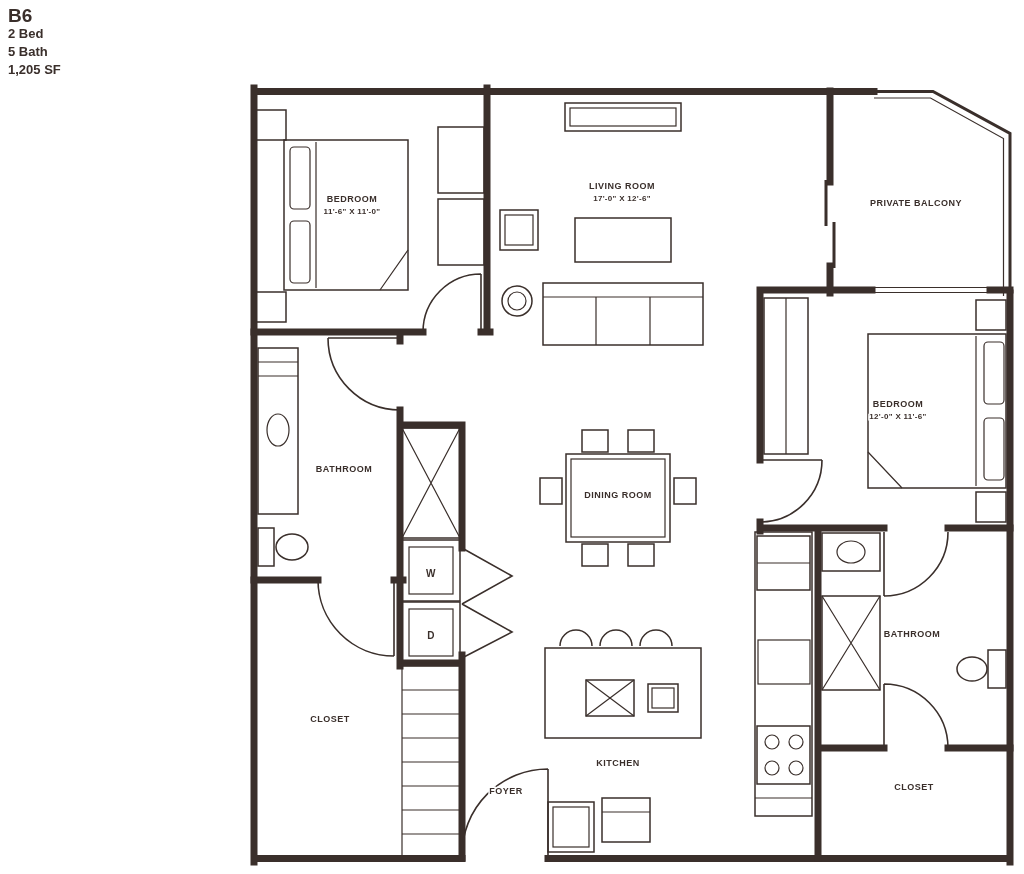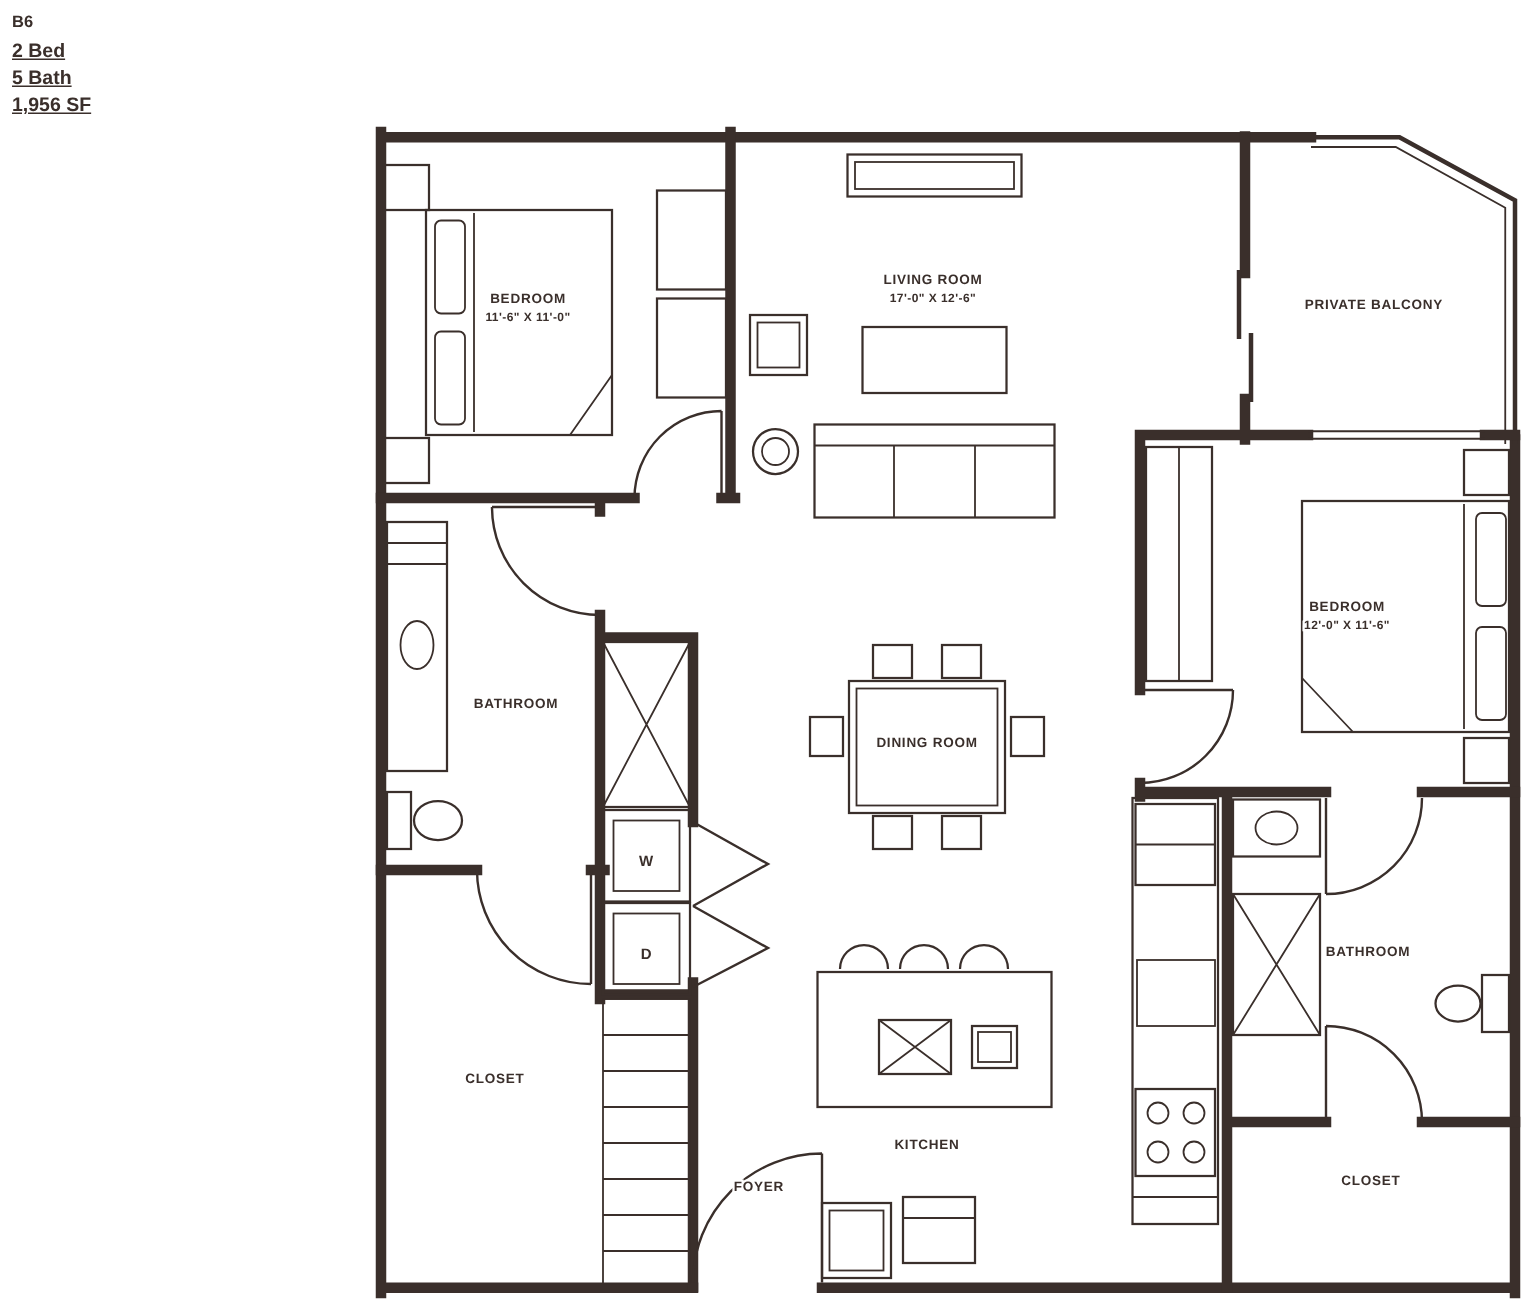--- a/index.html
+++ b/index.html
@@ -1,41 +1,41 @@
 <!DOCTYPE html>
 <html><head>
 <meta charset="utf-8">
 <style>
   html,body{margin:0;padding:0;background:#fff;}
   #stage{position:relative;width:1024px;height:874px;background:#ffffff;overflow:hidden;
          font-family:"Liberation Sans",sans-serif;}
   #unit-info{position:absolute;left:8px;top:6px;color:#3a2f2b;}
-  #unit-info .u-name{font-size:11px;font-weight:bold;line-height:19px;}
-  #unit-info .u-line{font-size:13px;font-weight:bold;line-height:18px;text-decoration:underline;}
+  #unit-info .u-name{font-size:19px;font-weight:bold;line-height:19px;}
+  #unit-info .u-line{font-size:13px;font-weight:bold;line-height:18px;}
   svg{position:absolute;left:0;top:0;}
   .wall{stroke:#3a2f2b;stroke-width:7;fill:none;stroke-linecap:square;}
   .glass{stroke:#3a2f2b;stroke-width:3;fill:none;}
   .thin{stroke:#3a2f2b;stroke-width:1.2;fill:none;}
   .furn{stroke:#3a2f2b;stroke-width:1.5;fill:none;}
   .door{stroke:#3a2f2b;stroke-width:1.6;fill:none;}
   .lbl{fill:#3a2f2b;font-family:"Liberation Sans",sans-serif;font-size:9px;font-weight:bold;
        letter-spacing:.5px;text-anchor:middle;paint-order:stroke;stroke:#ffffff;stroke-width:3px;}
   .dims{font-size:8px;letter-spacing:.3px;}
   .appl{font-size:10px;}
 </style>
 </head>
 <body>
 
 <div id="stage">
 
   <div id="unit-info">
     <div class="u-name">B6</div>
     <div class="u-line">2 Bed</div>
     <div class="u-line">5 Bath</div>
-    <div class="u-line">1,956 SF</div>
+    <div class="u-line">1,205 SF</div>
   </div>
 
   <svg width="1024" height="874" viewBox="0 0 1024 874">
 
     <g>
       <path class="wall" d="M254,88 V862 M254,91.5 H874 M1010,293 V862 M254,858.5 H462 M548,858.5 H1010"></path>
     </g>
 
     <g>
       <path class="glass" d="M874,91.5 H933 L1010,133.5 V296"></path>

